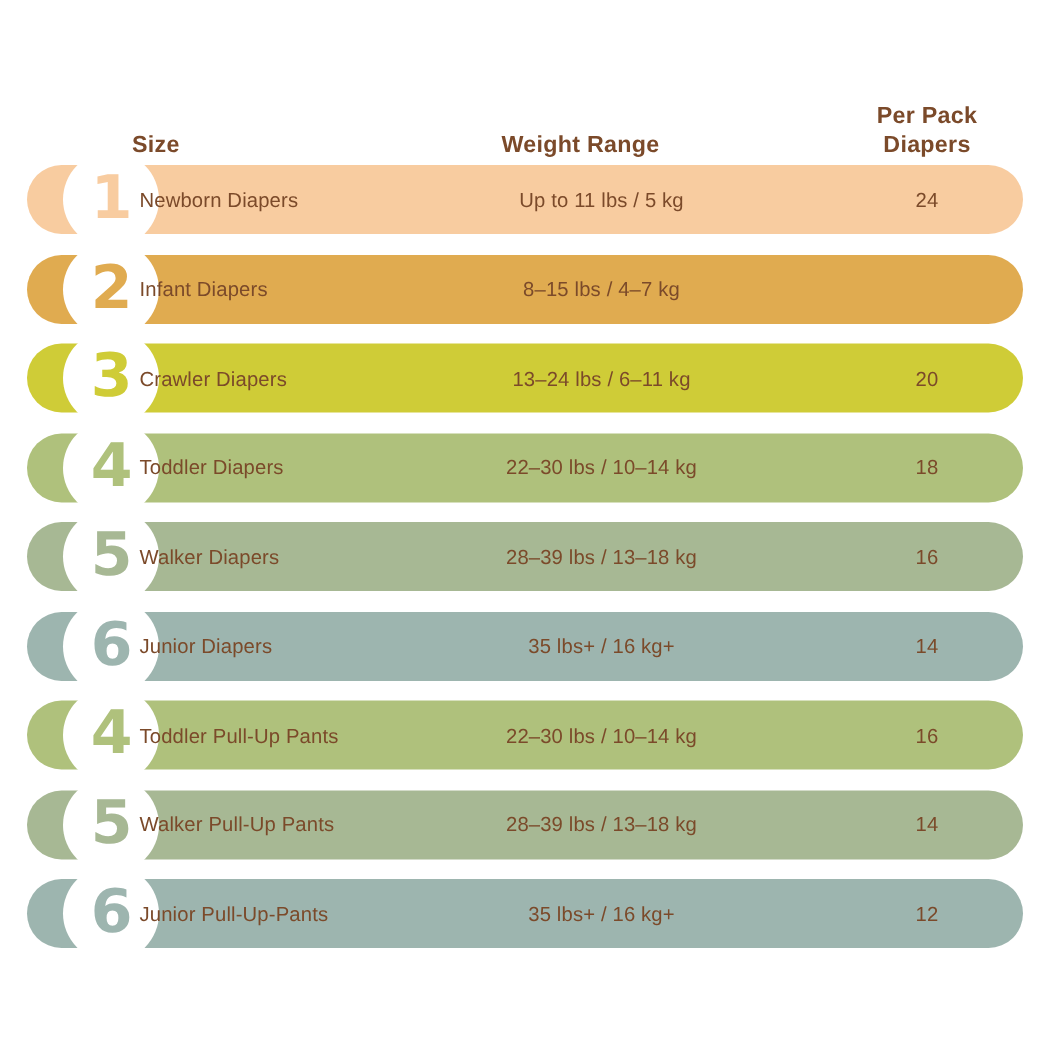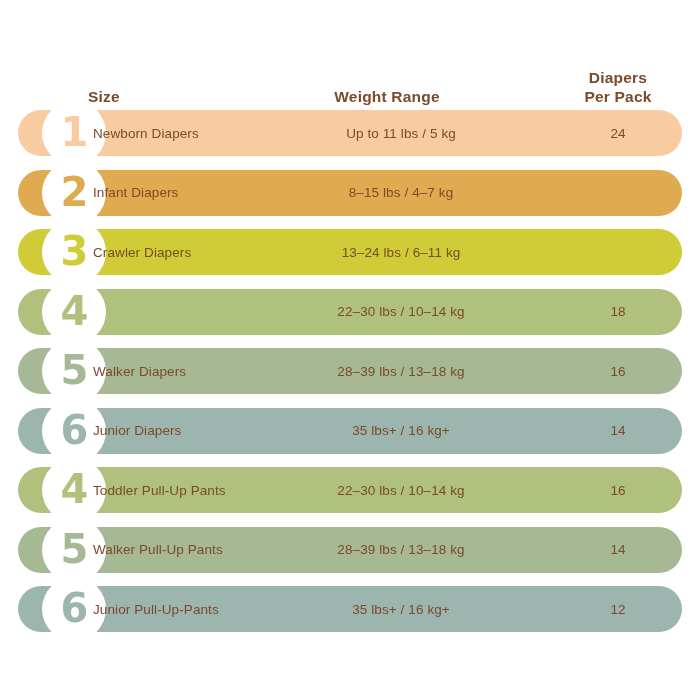--- a/index.html
+++ b/index.html
@@ -131,22 +131,22 @@
 </style>
 </head>
 <body>
 
 <div id="chart-root">
 
   <div class="header-row">
     <div class="hdr hdr-size">Size</div>
     <div class="hdr hdr-weight">Weight Range</div>
     <div class="hdr hdr-pack">
+      <div>Per Pack</div>
       <div>Diapers</div>
-      <div>Per Pack</div>
     </div>
   </div>
 
   <div class="rows" id="rows-container">
       <div class="row" style="top: 110px; background: rgb(248, 204, 160);">
         <div class="notch"></div>
         <div class="num" style="color: rgb(248, 204, 160);">1</div>
         <div class="cell cell-name">Newborn Diapers</div>
         <div class="cell cell-weight">Up to 11 lbs / 5 kg</div>
         <div class="cell cell-pack">24</div>
@@ -155,24 +155,26 @@
         <div class="notch"></div>
         <div class="num" style="color: rgb(224, 171, 80);">2</div>
         <div class="cell cell-name">Infant Diapers</div>
         <div class="cell cell-weight">8–15 lbs / 4–7 kg</div>
       </div>
       <div class="row" style="top: 229px; background: rgb(207, 204, 55);">
         <div class="notch"></div>
         <div class="num" style="color: rgb(207, 204, 55);">3</div>
         <div class="cell cell-name">Crawler Diapers</div>
         <div class="cell cell-weight">13–24 lbs / 6–11 kg</div>
+        <div class="cell cell-pack">20</div>
       </div>
       <div class="row" style="top: 288.5px; background: rgb(175, 193, 124);">
         <div class="notch"></div>
         <div class="num" style="color: rgb(175, 193, 124);">4</div>
+        <div class="cell cell-name">Toddler Diapers</div>
         <div class="cell cell-weight">22–30 lbs / 10–14 kg</div>
         <div class="cell cell-pack">18</div>
       </div>
       <div class="row" style="top: 348px; background: rgb(167, 184, 148);">
         <div class="notch"></div>
         <div class="num" style="color: rgb(167, 184, 148);">5</div>
         <div class="cell cell-name">Walker Diapers</div>
         <div class="cell cell-weight">28–39 lbs / 13–18 kg</div>
         <div class="cell cell-pack">16</div>
       </div>

